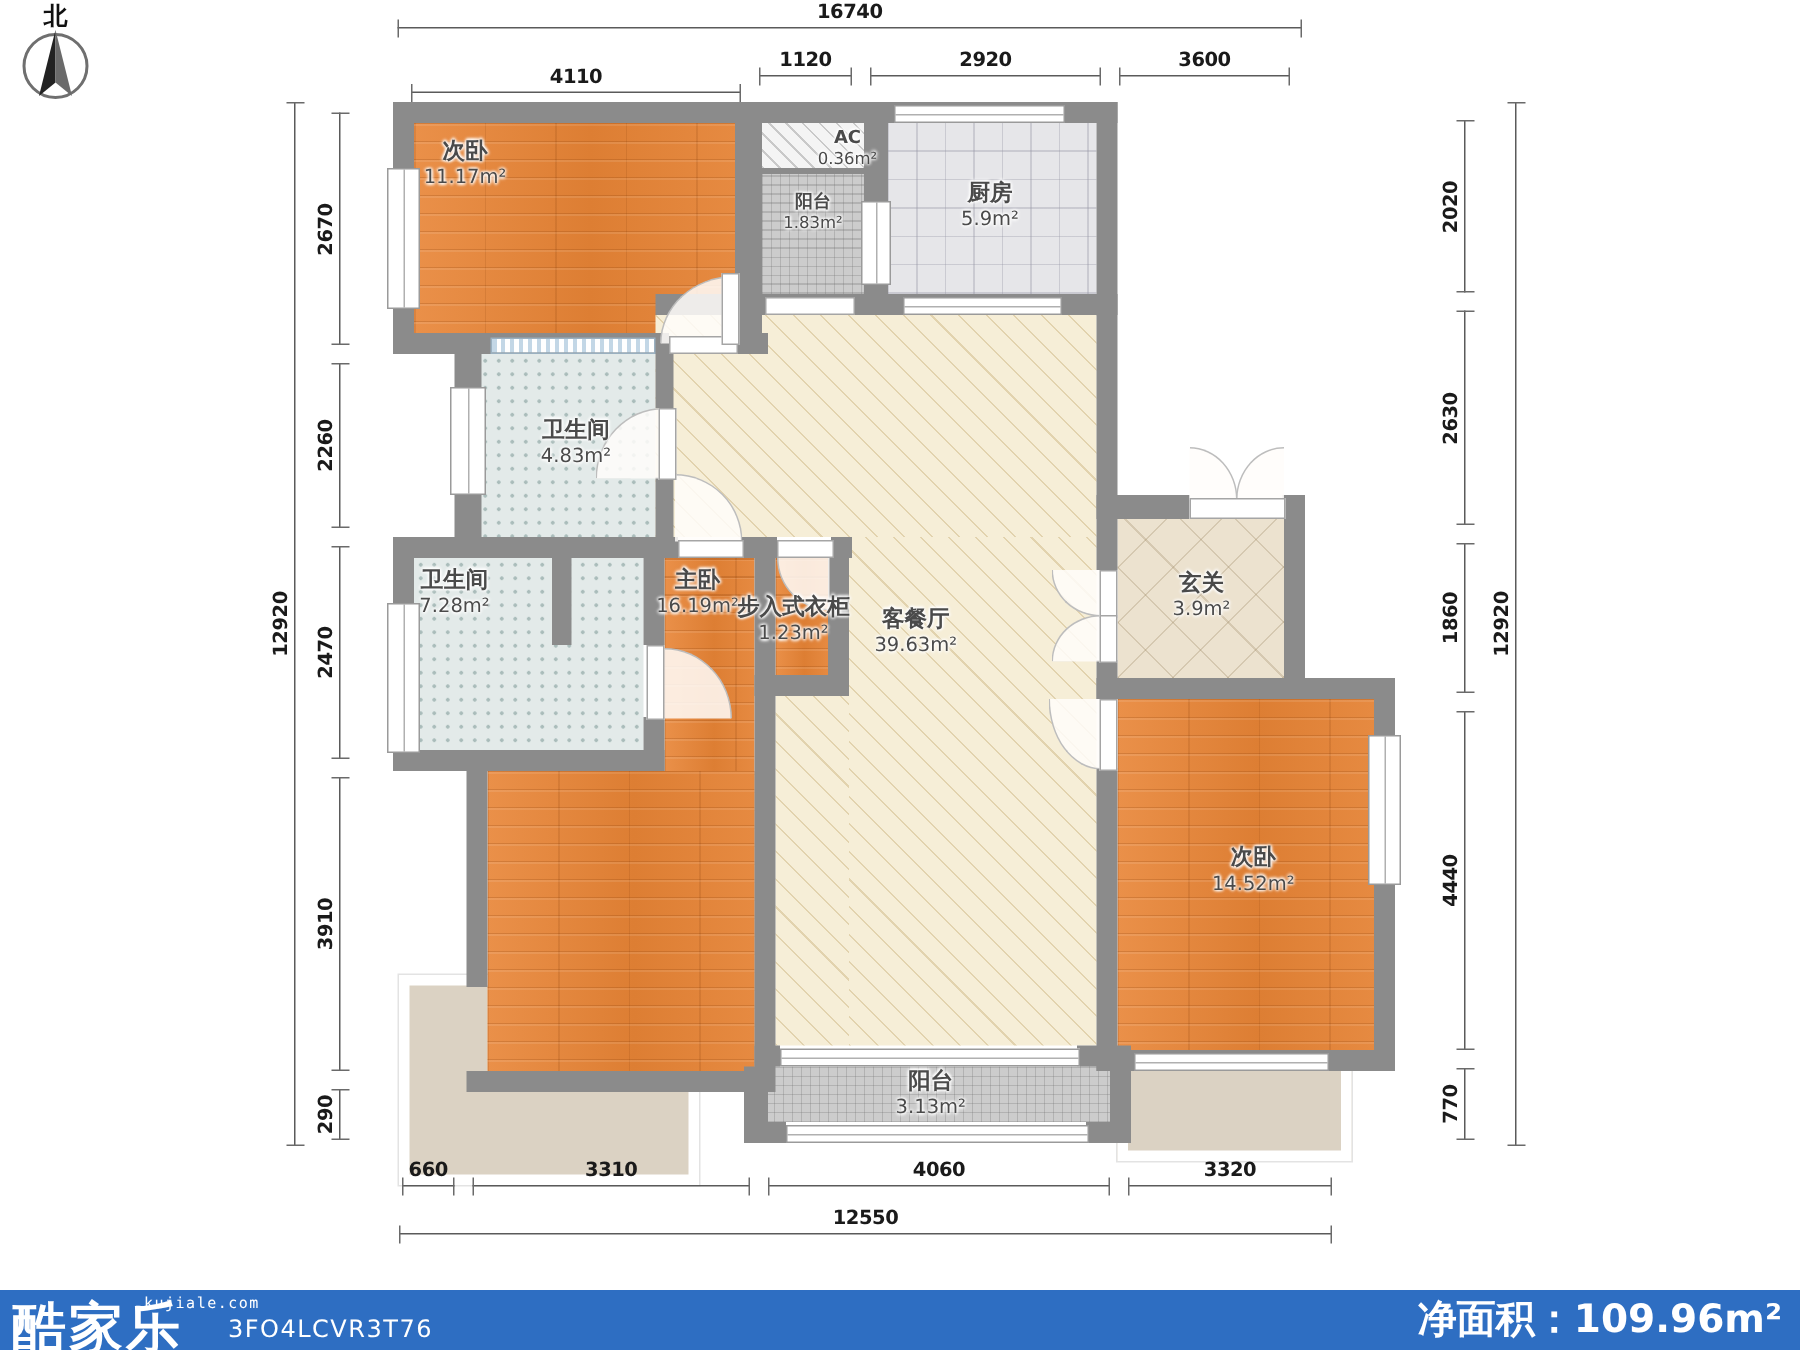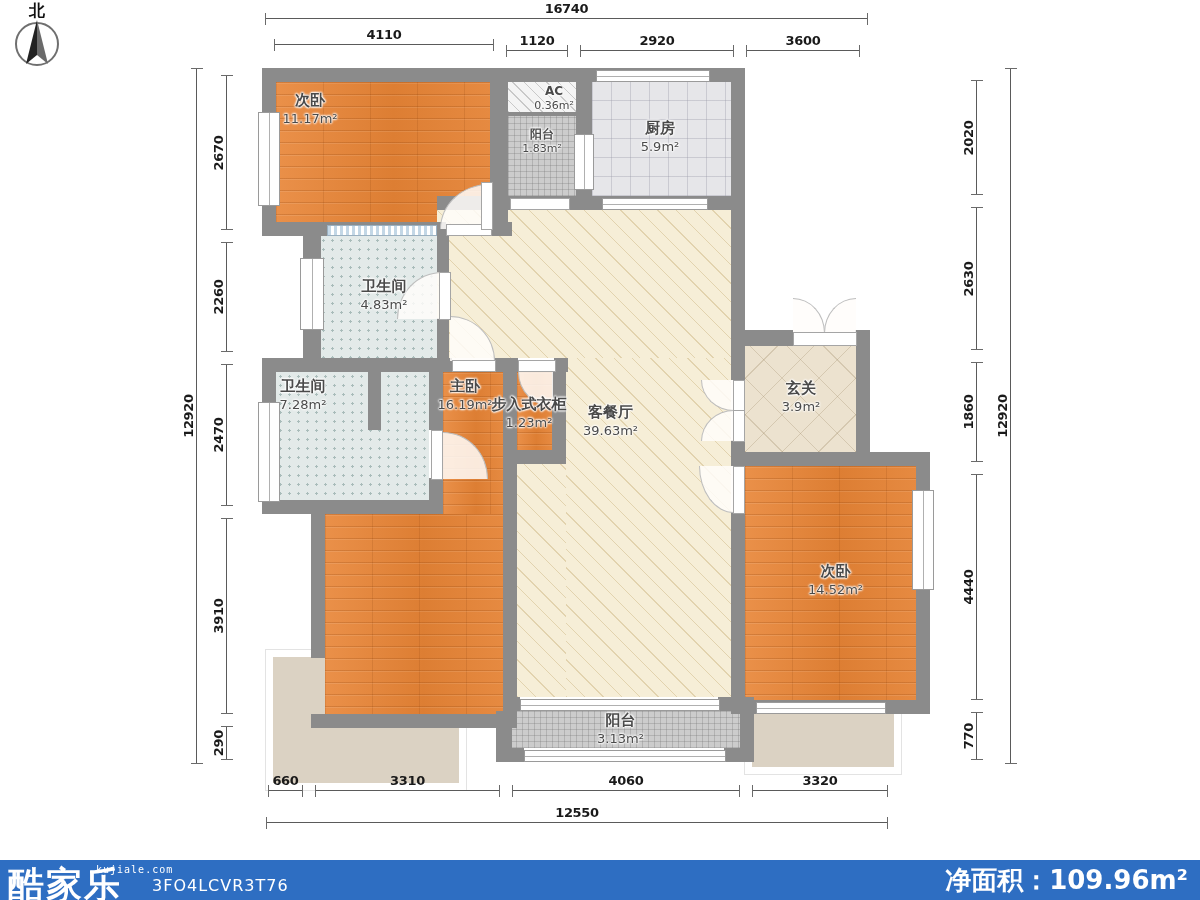--- a/index.html
+++ b/index.html
@@ -174,21 +174,21 @@
     <div class="arc bl" style="left: 518px; top: 372px; width: 34px; height: 34px;"></div>
     <div class="arc tr" style="left: 793px; top: 298px; width: 31px; height: 34px;"></div>
     <div class="arc tl" style="left: 824px; top: 298px; width: 31px; height: 34px;"></div>
     <div class="arc bl" style="left: 701px; top: 380px; width: 32px; height: 30px;"></div>
     <div class="arc tl" style="left: 701px; top: 410px; width: 32px; height: 30px;"></div>
     <div class="arc bl" style="left: 699px; top: 466px; width: 34px; height: 46px;"></div>
     <div class="room-label" style="left: 250px; top: 90px; width: 120px; height: 40px;">
       <div class="rname">次卧</div>
       <div class="rarea">11.17m²</div>
     </div>
-    <div class="room-label small" style="left: 516px; top: 83px; width: 76px; height: 40px;">
+    <div class="room-label small" style="left: 527px; top: 83px; width: 76px; height: 40px;">
       <div class="rname">AC</div>
       <div class="rarea">0.36m²</div>
     </div>
     <div class="room-label small" style="left: 504px; top: 126px; width: 76px; height: 40px;">
       <div class="rname">阳台</div>
       <div class="rarea">1.83m²</div>
     </div>
     <div class="room-label" style="left: 610px; top: 118px; width: 100px; height: 40px;">
       <div class="rname">厨房</div>
       <div class="rarea">5.9m²</div>
@@ -221,21 +221,21 @@
       <div class="rname">次卧</div>
       <div class="rarea">14.52m²</div>
     </div>
     <div class="room-label" style="left: 568px; top: 710px; width: 105px; height: 40px;">
       <div class="rname">阳台</div>
       <div class="rarea">3.13m²</div>
     </div>
     <div class="dim dim-h" style="left: 265px; top: 18px; width: 603px;">
       <span class="dim-lbl">16740</span>
     </div>
-    <div class="dim dim-h" style="left: 274px; top: 44px; width: 220px;">
+    <div class="dim dim-h" style="left: 274px; top: 61px; width: 220px;">
       <span class="dim-lbl">4110</span>
     </div>
     <div class="dim dim-h" style="left: 506px; top: 50px; width: 62px;">
       <span class="dim-lbl">1120</span>
     </div>
     <div class="dim dim-h" style="left: 580px; top: 50px; width: 154px;">
       <span class="dim-lbl">2920</span>
     </div>
     <div class="dim dim-h" style="left: 746px; top: 50px; width: 114px;">
       <span class="dim-lbl">3600</span>

